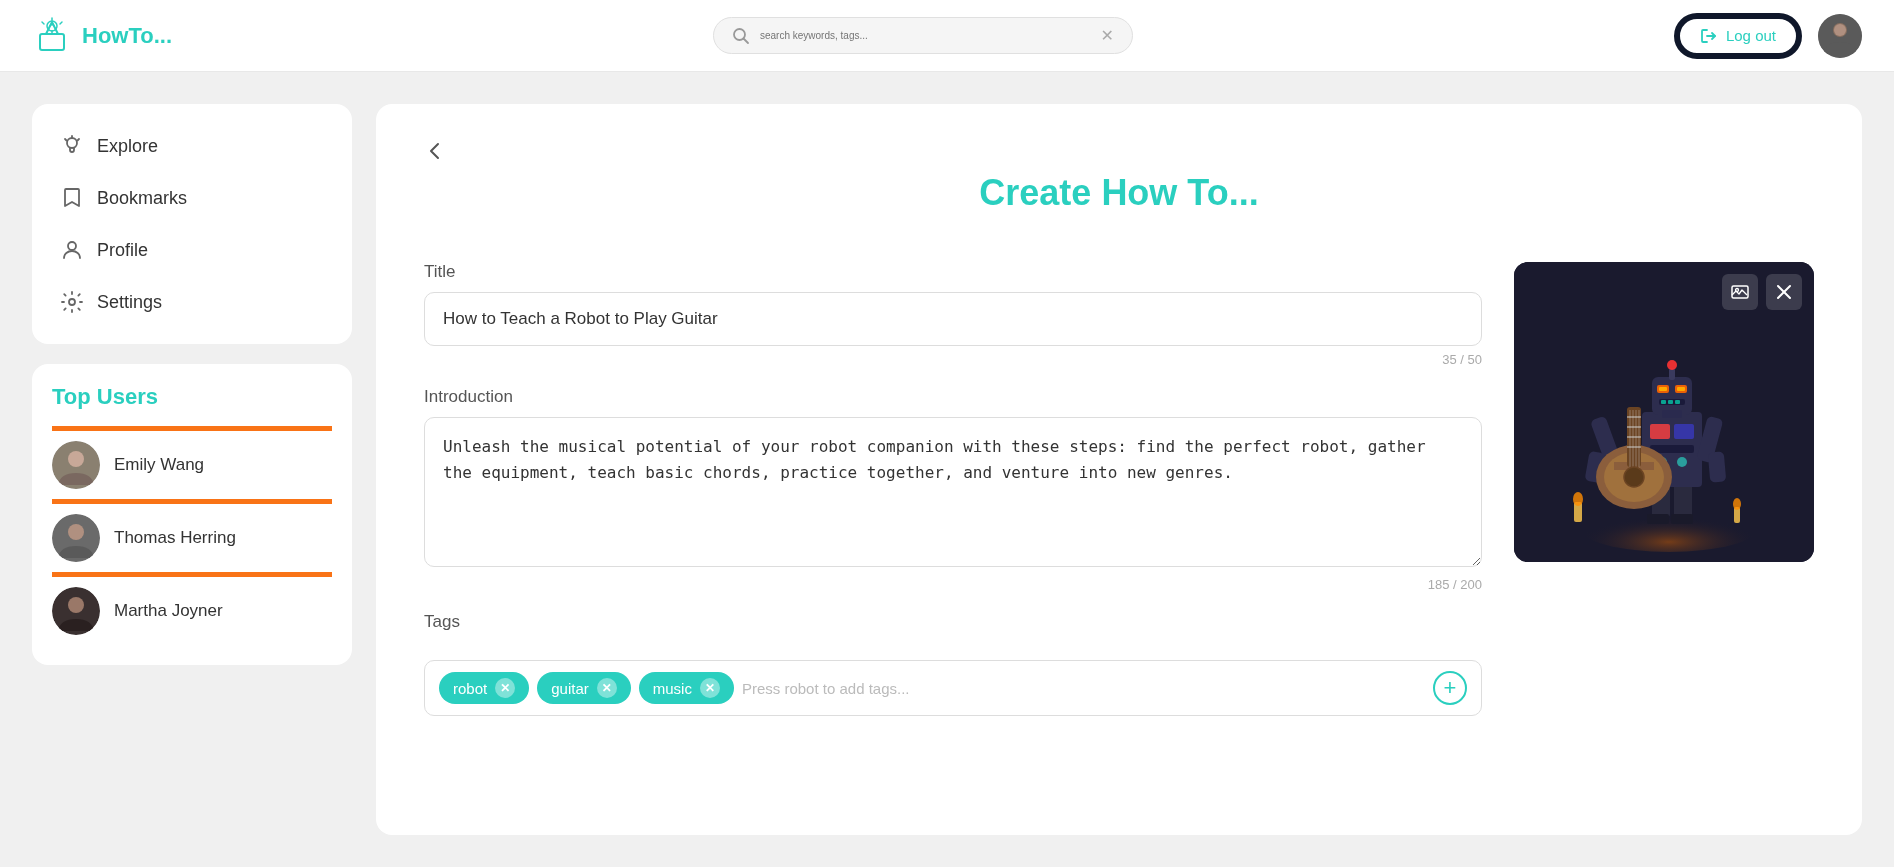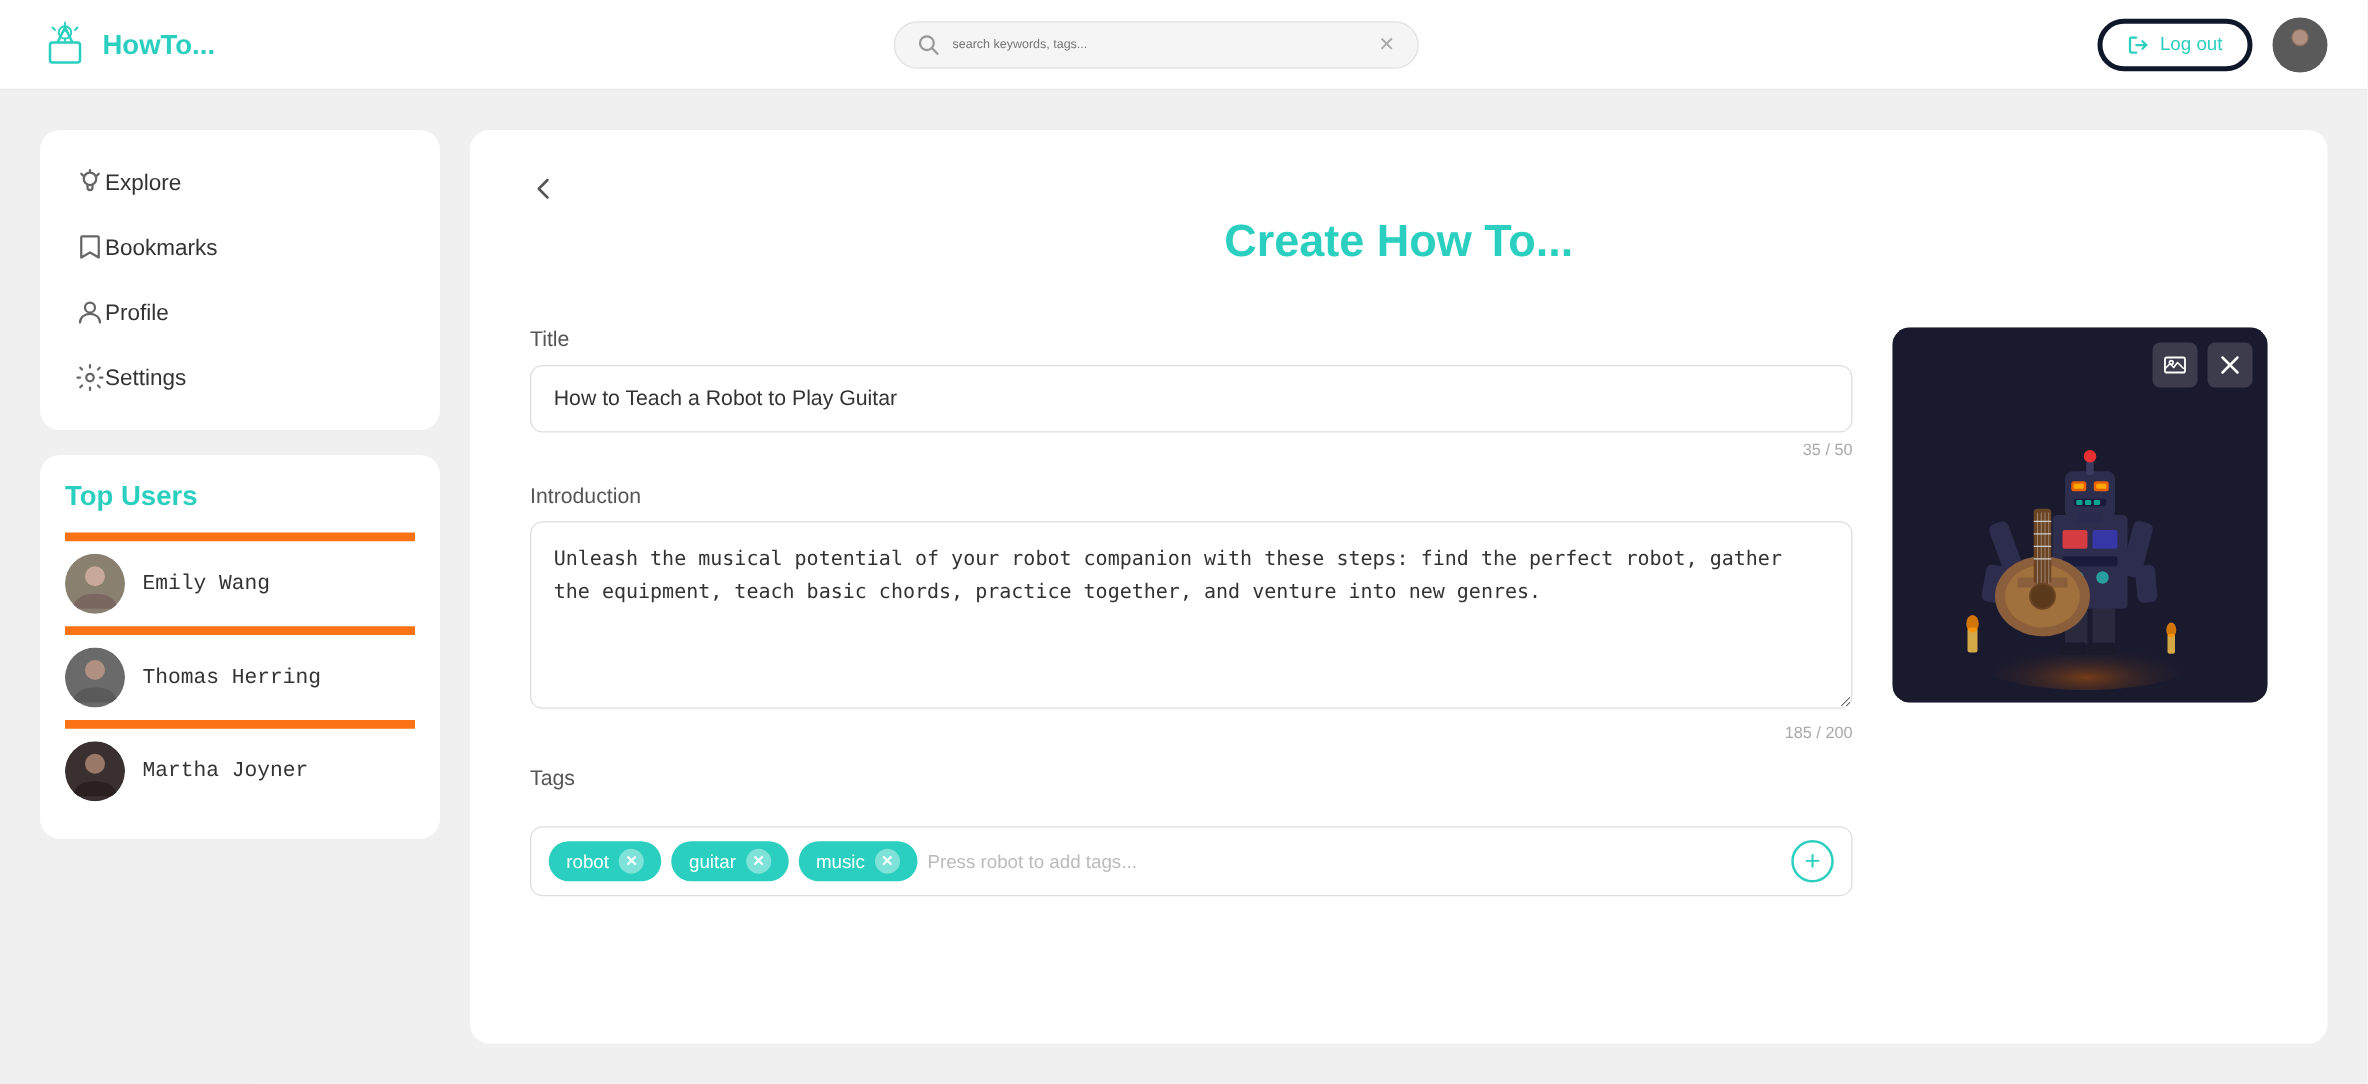--- a/index.html
+++ b/index.html
@@ -49,21 +49,21 @@
     .clear-icon { color: #aaa; cursor: pointer; flex-shrink: 0; }
     .header-right {
       display: flex;
       align-items: center;
       gap: 16px;
     }
     .logout-btn {
       display: flex;
       align-items: center;
       gap: 8px;
-      border: 4px solid #0f172a;
+      border: 6px solid #0f172a;
       border-radius: 30px;
       padding: 8px 20px;
       color: #2acfbf;
       font-size: 15px;
       font-weight: 500;
       background: transparent;
       cursor: pointer;
     }
     .avatar-circle {
       width: 44px;
@@ -94,21 +94,21 @@
       gap: 20px;
     }
     .sidebar-nav {
       background: #fff;
       border-radius: 16px;
       padding: 16px 8px;
     }
     .nav-item {
       display: flex;
       align-items: center;
-      gap: 0;
+      gap: 13px;
       padding: 14px 20px;
       border-radius: 10px;
       cursor: pointer;
       font-size: 18px;
       font-weight: 500;
       color: #333;
     }
     .nav-item .nav-icon { color: #666; flex-shrink: 0; }
 
     .sidebar-top-users {
@@ -120,22 +120,21 @@
       font-size: 22px;
       font-weight: 700;
       color: #2acfbf;
       margin-bottom: 16px;
     }
     .user-item {
       display: flex;
       align-items: center;
       gap: 14px;
       padding: 10px 0;
-      border-top: 7px solid #f97316;
-      font-family: Liberation Mono, monospace;
+      border-top: 5px solid #f97316;
     }
     .user-avatar {
       width: 48px;
       height: 48px;
       border-radius: 50%;
       background: #ccc;
       flex-shrink: 0;
       overflow: hidden;
       display: flex;
       align-items: center;

